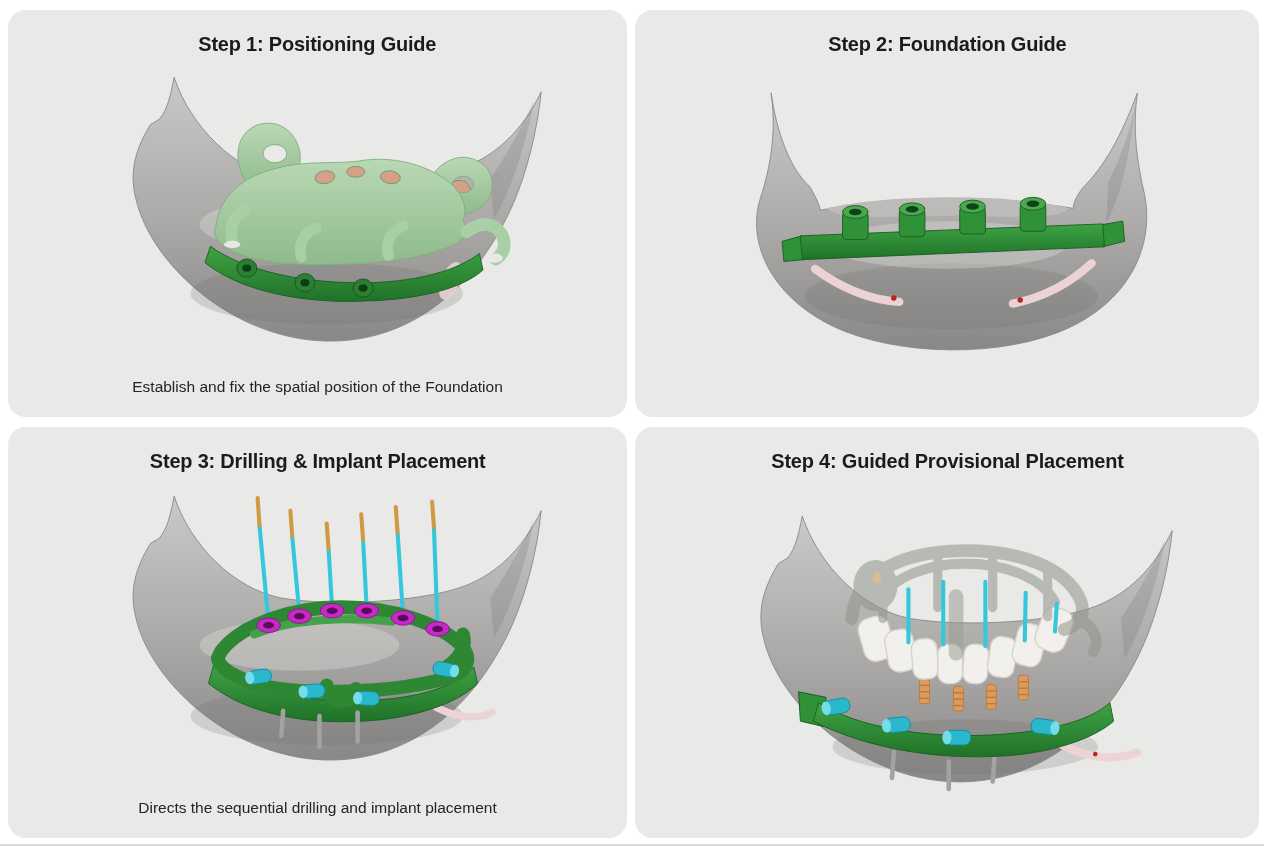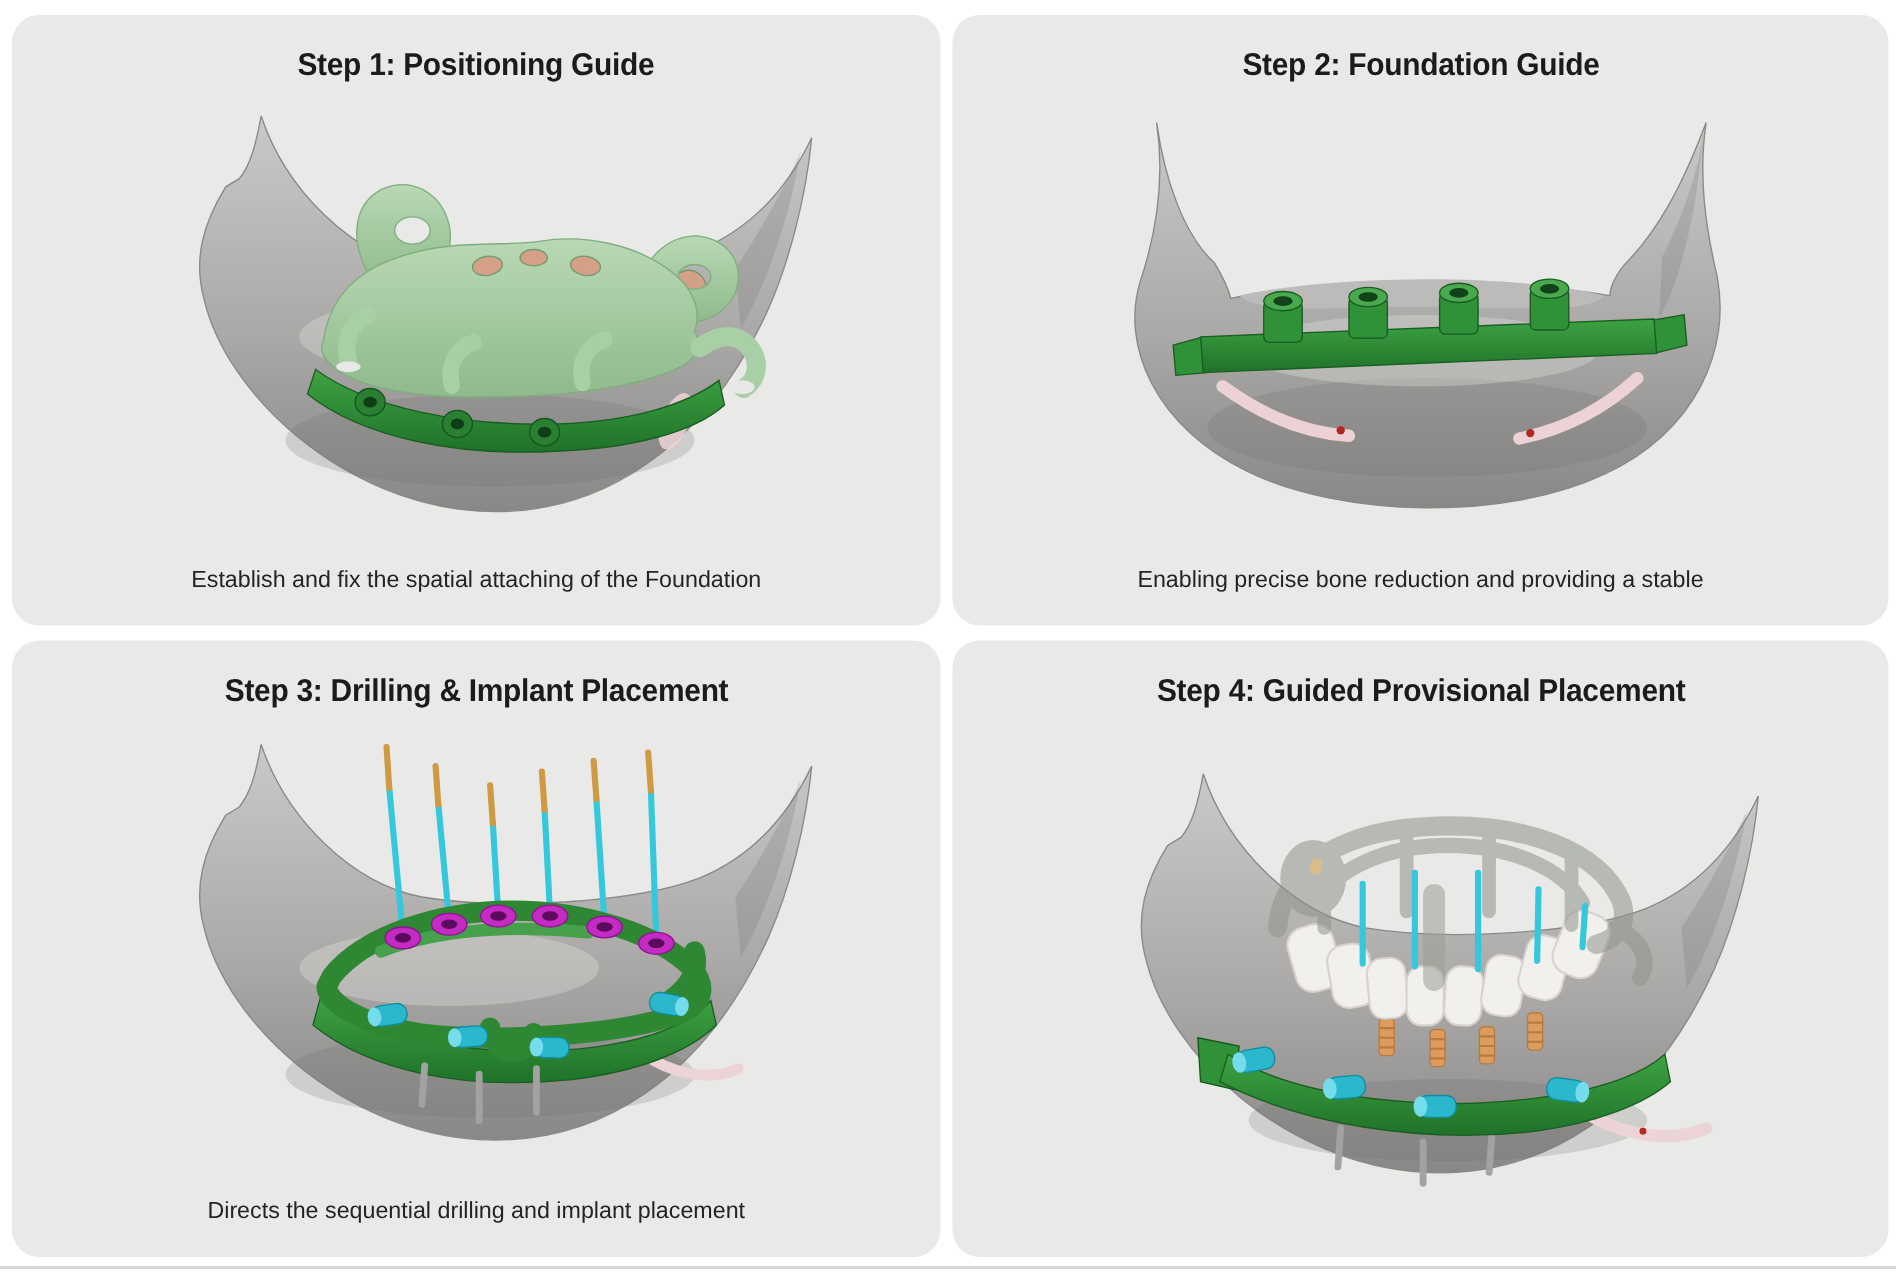--- a/index.html
+++ b/index.html
@@ -103,21 +103,21 @@
               <ellipse fill="#0f3d16" cx="232" cy="218" rx="5" ry="4"></ellipse>
               <ellipse fill="#2a8031" stroke="#165420" cx="296" cy="234" rx="11" ry="10"></ellipse>
               <ellipse fill="#0f3d16" cx="296" cy="234" rx="5" ry="4"></ellipse>
               <ellipse fill="#2a8031" stroke="#165420" cx="360" cy="240" rx="11" ry="10"></ellipse>
               <ellipse fill="#0f3d16" cx="360" cy="240" rx="5" ry="4"></ellipse>
             </g>
           </g>
         </svg>
       </figure>
       <p class="caption" style="max-width:440px">
-        <span>Establish and fix the spatial attaching of the Foundation</span>
+        <span>Establish and fix the spatial position of the Foundation</span>
       </p>
     </section>
 
     <section class="panel">
       <h2 class="step-title">Step 2: Foundation Guide</h2>
       <figure>
         <svg viewBox="0 0 620 320">
           <g>
             <path class="bone" d="M118,14 C124,54 118,94 106,130 C92,176 116,234 184,268
               C254,302 372,304 444,270 C512,238 536,178 526,126 C518,92 512,54 518,14
@@ -150,21 +150,20 @@
           </g>
           <g>
             <path class="nerve" d="M166,206 C196,228 228,240 258,242"></path>
             <circle cx="252" cy="238" r="3" fill="#b3281e"></circle>
             <path class="nerve" d="M468,200 C442,224 412,238 382,244"></path>
             <circle cx="390" cy="240" r="3" fill="#b3281e"></circle>
           </g>
         </svg>
       </figure>
       <p class="caption" style="max-width:470px">
-        <span>Enabling precise bone reduction and providing a stable</span>
       </p>
     </section>
 
     <section class="panel">
       <h2 class="step-title">Step 3: Drilling &amp; Implant Placement</h2>
       <figure>
         <svg viewBox="0 0 620 320">
           <g>
             <path class="bone" d="M152,8 C148,30 144,44 136,54 L126,60 C110,86 102,112 110,142
               C126,212 212,292 312,298 C400,303 478,252 524,150 C540,114 552,66 556,24

